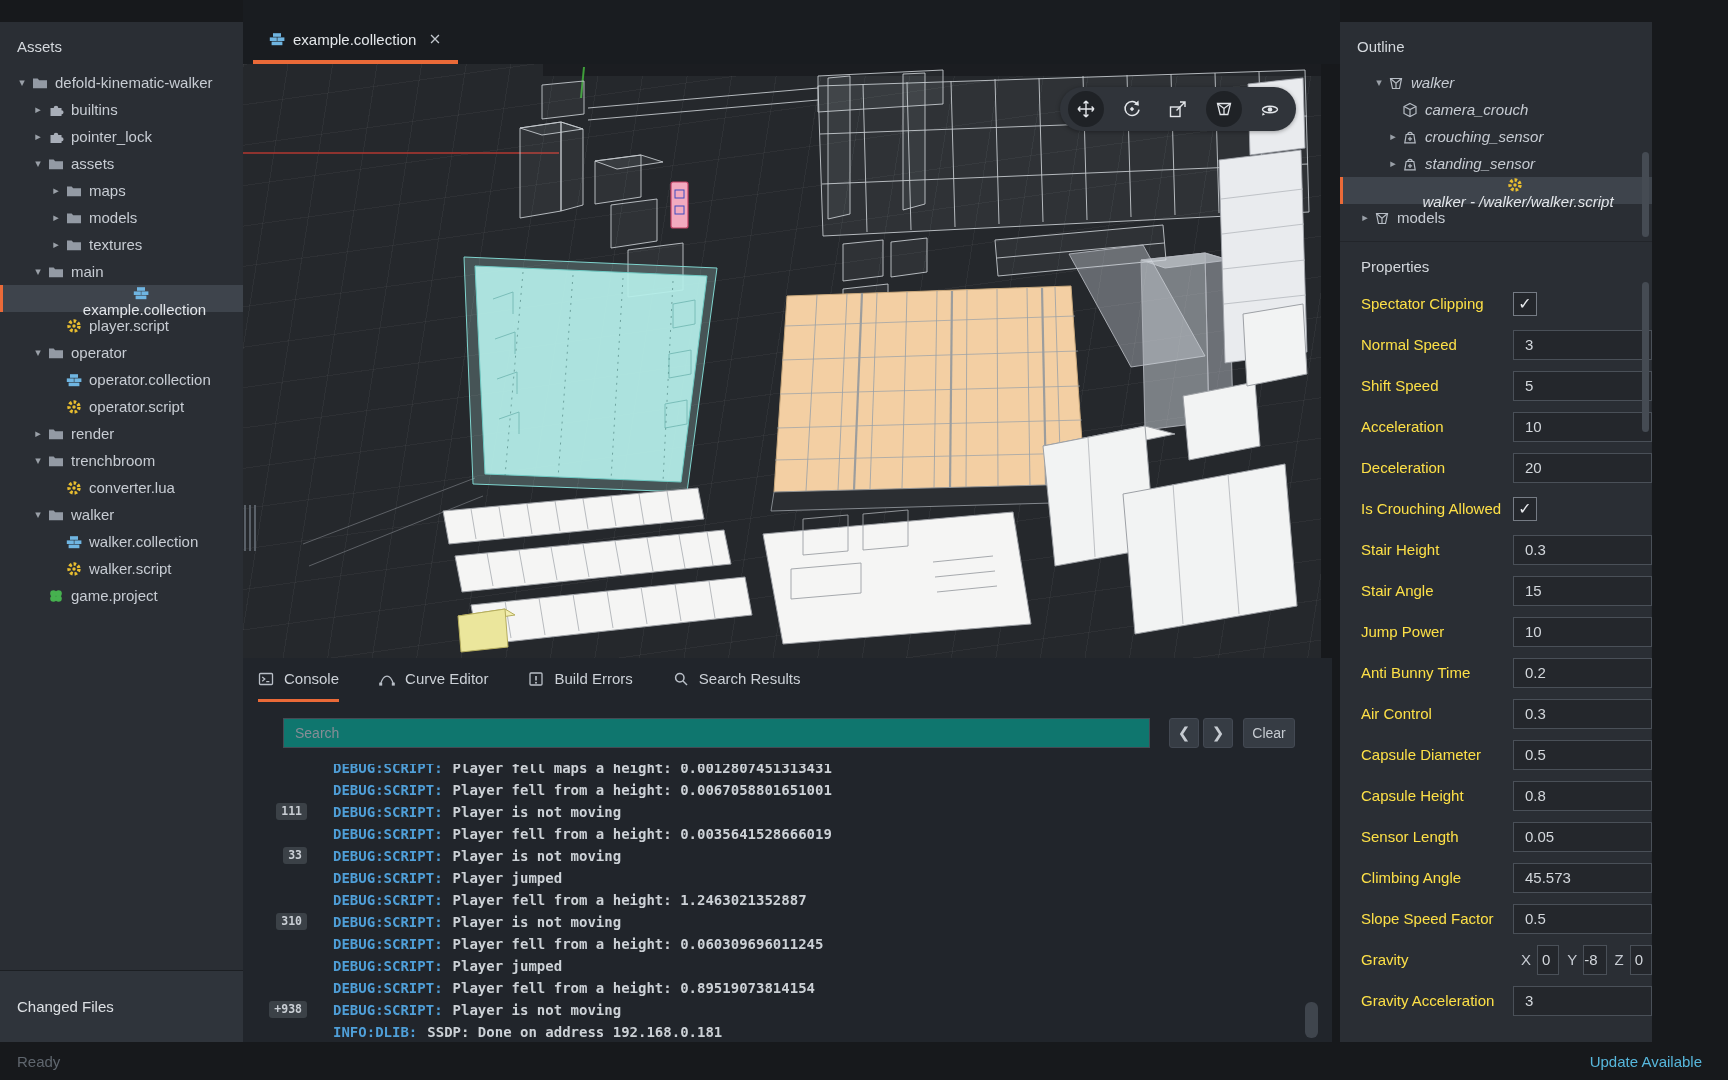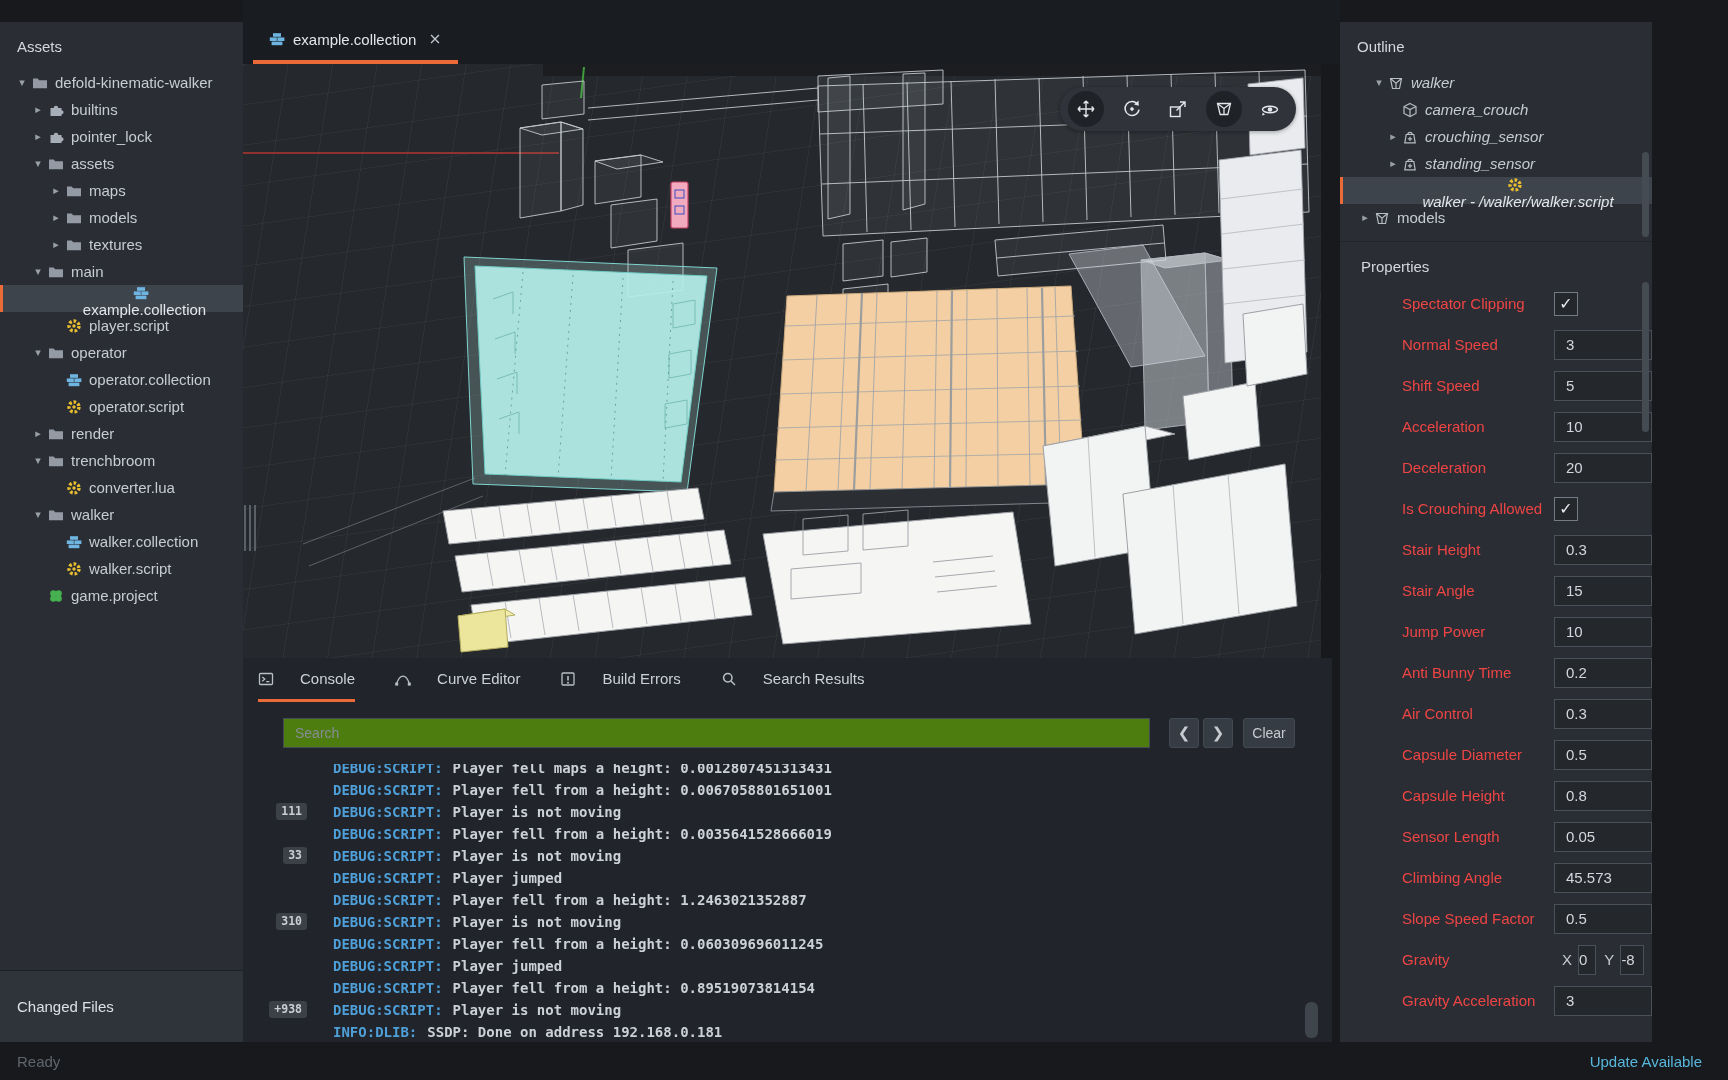--- a/index.html
+++ b/index.html
@@ -43,25 +43,25 @@
   }
   .viewport svg.scene { position:absolute; inset:0; }
   .vtoolbar { position:absolute; top:23px; right:25px; height:44px; background:#30343a; border-radius:22px; display:flex; align-items:center; padding:0 8px; gap:10px; box-shadow:0 1px 4px rgba(0,0,0,.35); }
   .vtool { width:36px; height:36px; border:none; border-radius:50%; background:transparent; display:flex; align-items:center; justify-content:center; color:#e3e6ea; cursor:pointer; }
   .vtool.on { background:#1f2226; }
   .vtool svg { color:#e3e6ea; }
 
   
   .console { flex:1; width:1089px; background:#21252b; display:flex; flex-direction:column; position:relative; }
   .ctabs { height:44px; flex:none; display:flex; align-items:stretch; padding-left:15px; gap:40px; }
-  .ctab { display:flex; align-items:center; gap:26px; font-size:15px; color:#ccd1d7; border-bottom:3px solid transparent; cursor:pointer; }
+  .ctab { display:flex; align-items:center; gap:10px; font-size:15px; color:#ccd1d7; border-bottom:3px solid transparent; cursor:pointer; }
   .ctab.on { border-bottom-color:#ea6a38; }
   .ctab svg { color:#b9bfc7; }
   .searchrow { height:62px; flex:none; display:flex; align-items:center; padding-left:40px; }
-  .searchrow input { width:867px; height:30px; background:#4d7c0f; border:1px solid #454b54; color:#cfd4da; font-size:14px; padding:0 11px; outline:none; }
+  .searchrow input { width:867px; height:30px; background:#0f766e; border:1px solid #454b54; color:#cfd4da; font-size:14px; padding:0 11px; outline:none; }
   .searchrow input::placeholder { color:#878d96; }
   .navbtn { width:30px; height:30px; margin-left:4px; background:#363c44; border:1px solid #434953; border-radius:3px; color:#c6cbd1; font-size:15px; display:flex; align-items:center; justify-content:center; cursor:pointer; }
   .navbtn.first { margin-left:19px; }
   .clearbtn { width:52px; height:30px; margin-left:10px; background:#363c44; border:1px solid #434953; border-radius:3px; color:#c6cbd1; font-size:14px; cursor:pointer; }
   .log { flex:1; overflow:hidden; font-family:"DejaVu Sans Mono",monospace; font-size:14px; padding-left:12px; }
   .log-line { height:22px; display:flex; align-items:flex-end; white-space:pre;font-weight:bold; }
   .log-line:first-child { margin-top:-10px; }
   .gutter { width:52px; flex:none; display:flex; justify-content:flex-end; margin-right:26px; }
   .badge { background:#3b4147; border-radius:3px; padding:0 5px; font-size:11.5px; line-height:17px; color:#c9ced4; }
   .badge:empty { display:none; }
@@ -73,21 +73,21 @@
   
   .right-col { width:312px; flex:none; display:flex; flex-direction:column; }
   .outline .row[data-lv="1"] { padding-left:16px; }
   .outline .row[data-lv="2"] { padding-left:30px; }
   .outline .row[data-lv="3"] { padding-left:44px; }
   .outline .row .arrow { width:18px; }
   .outline .row.it span.lbl { font-style:italic; }
   .divider { border-top:1px solid #22252a; margin-top:10px; }
   .props-title { padding:16px 0 8px 21px; font-size:15px; color:#d4d8dd; }
   .prop-row { height:41px; display:flex; align-items:center; padding-left:21px; font-size:15px; }
-  .prop-label { flex:0 0 152px; color:#ef4444;margin-left:41px; }
+  .prop-label { flex:0 0 152px; color:#fde047; }
   .prop-input { width:190px; height:30px; background:#24272c; border:1px solid #4a5058; color:#d3d7dc; display:flex; align-items:center; padding-left:11px; }
   .prop-check { width:24px; height:24px; background:#24272c; border:1px solid #757b84; position:relative; }
   .prop-check::after { content:'✓'; position:absolute; inset:0; display:flex; align-items:center; justify-content:center; color:#e9ebee; font-size:16px; }
   .prop-row:not(.is-check) .prop-check { display:none; }
   .axis-lab { color:#c6cbd2; margin:0 6px 0 8px; }
   .axis-lab:first-of-type { margin-left:0; }
   .axis-input { width:44px; height:30px; background:#24272c; border:1px solid #4a5058; color:#d3d7dc; display:flex; align-items:center; justify-content:flex-end; padding-right:8px; }
   .right-col .thumb { position:absolute; right:3px; width:7px; background:#454b53; border-radius:4px; }
   .thumb.t-outline { top:130px; height:85px; }
   .thumb.t-props { top:260px; height:150px; }

